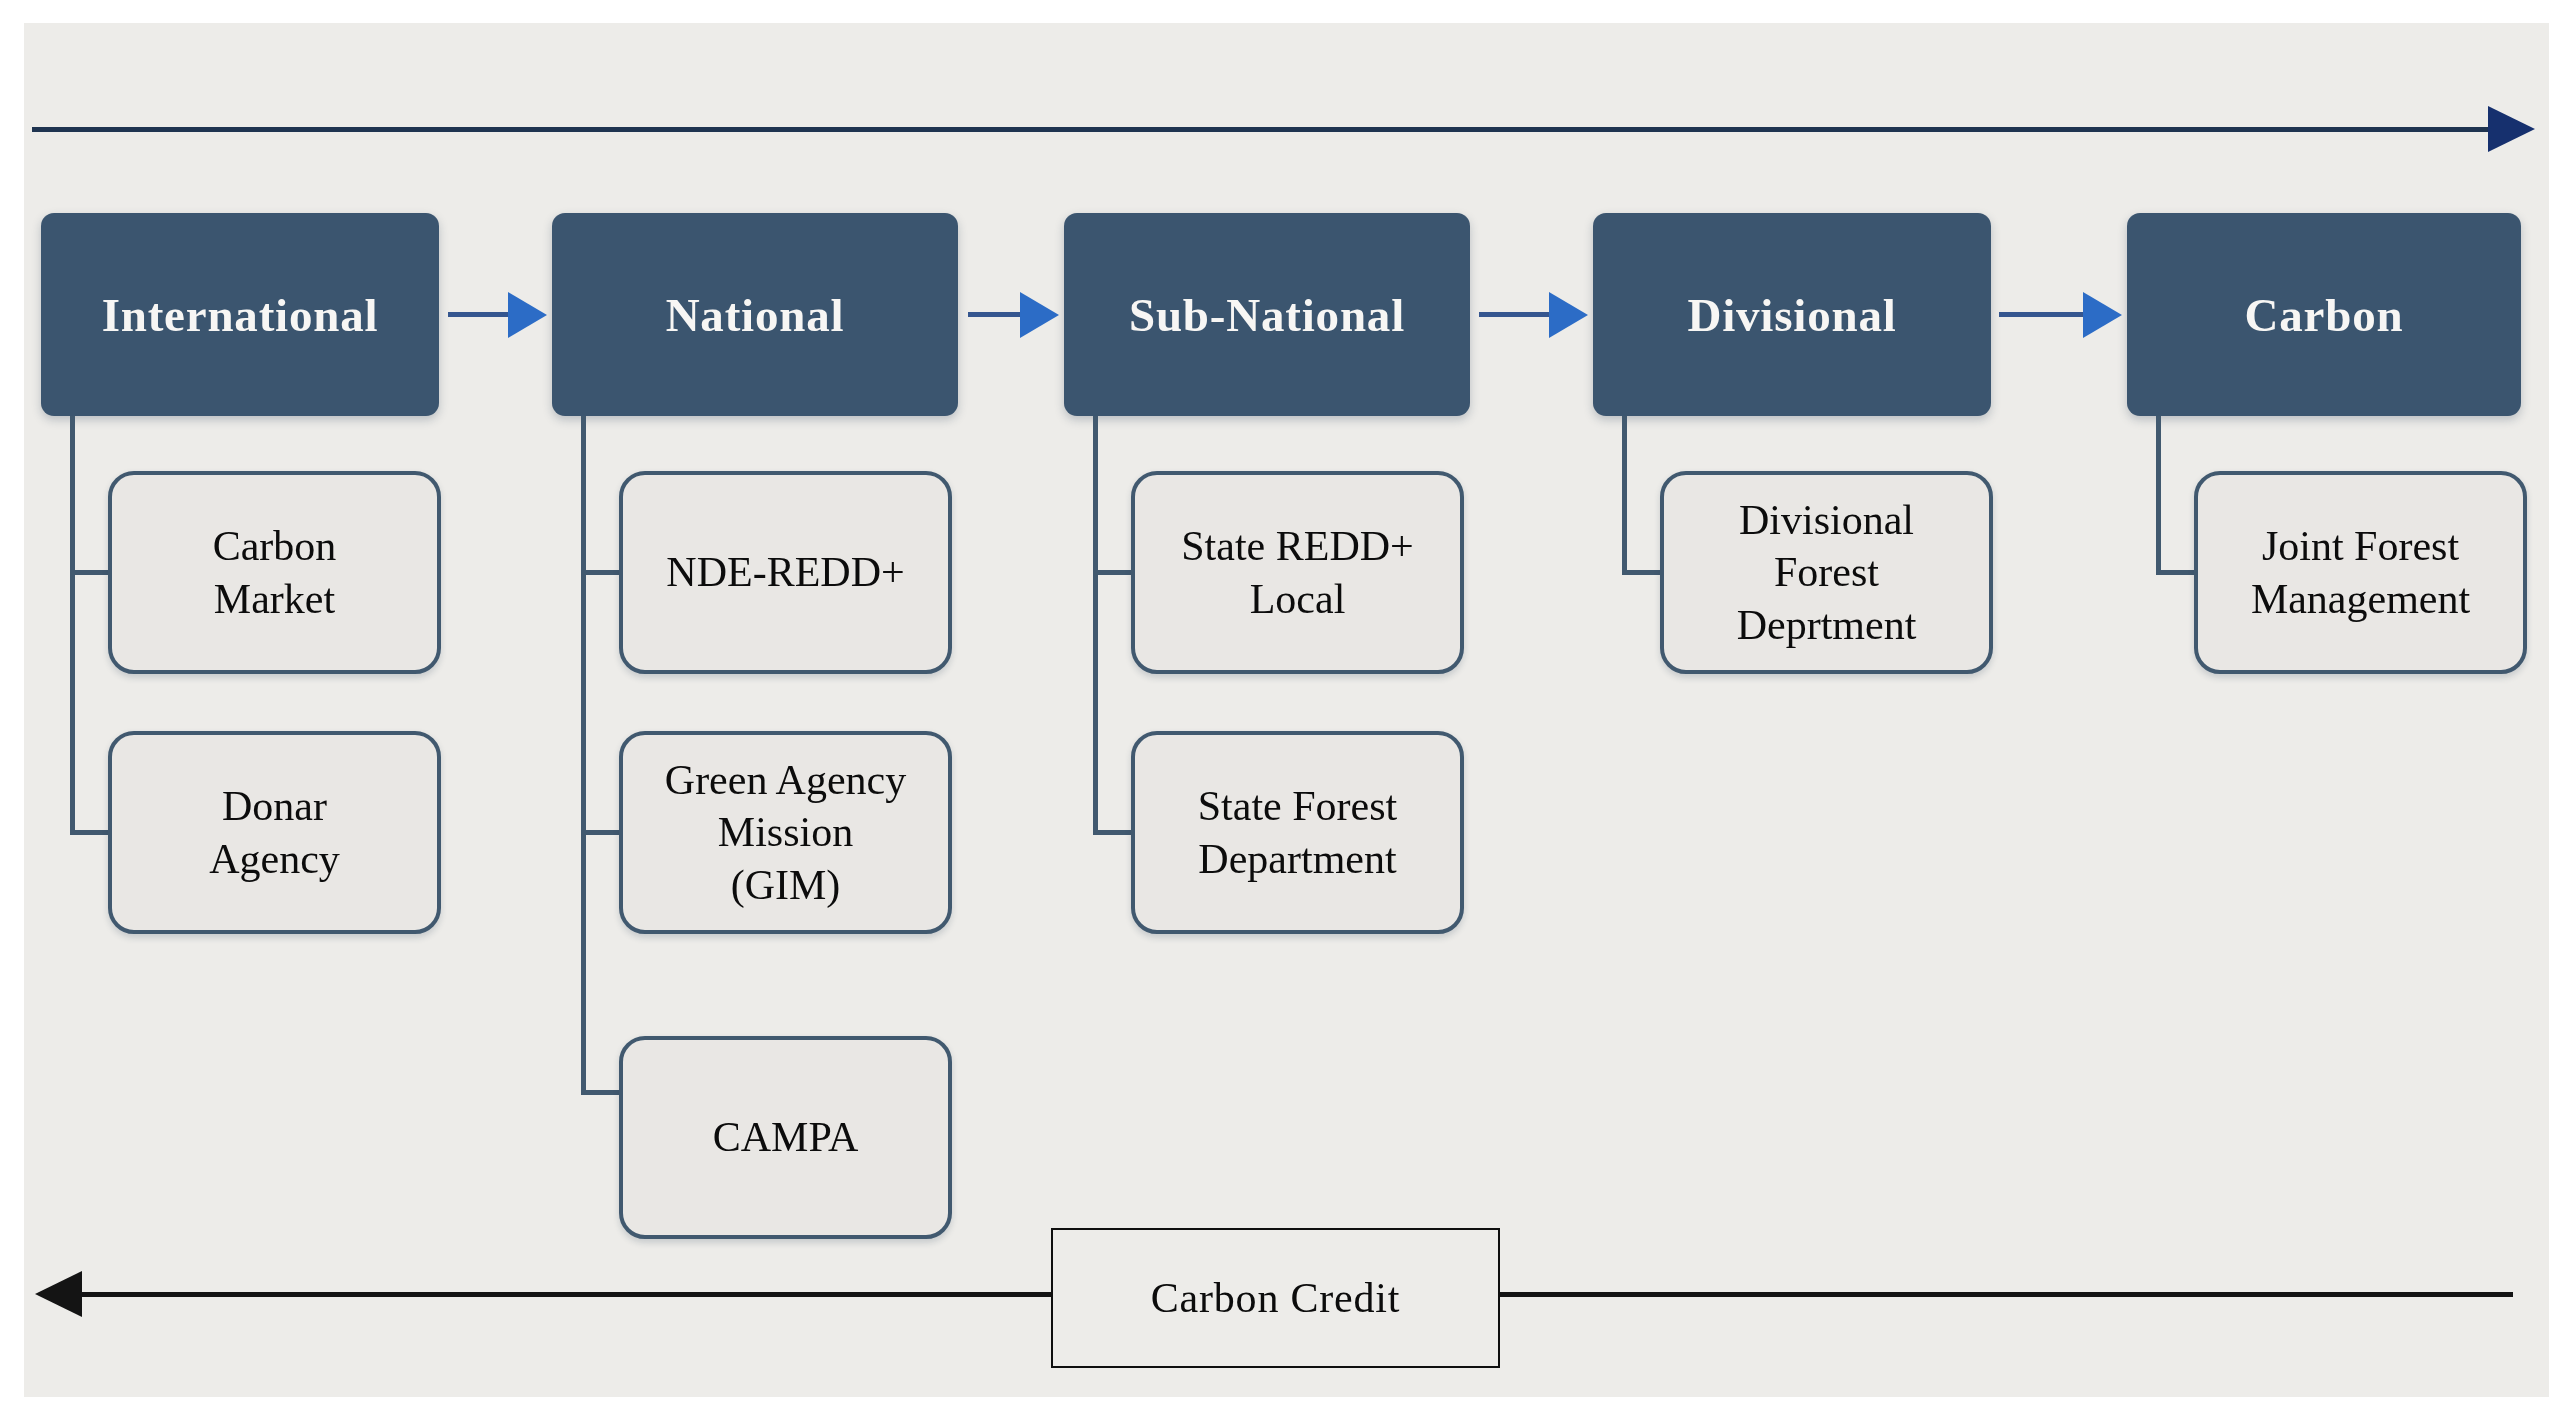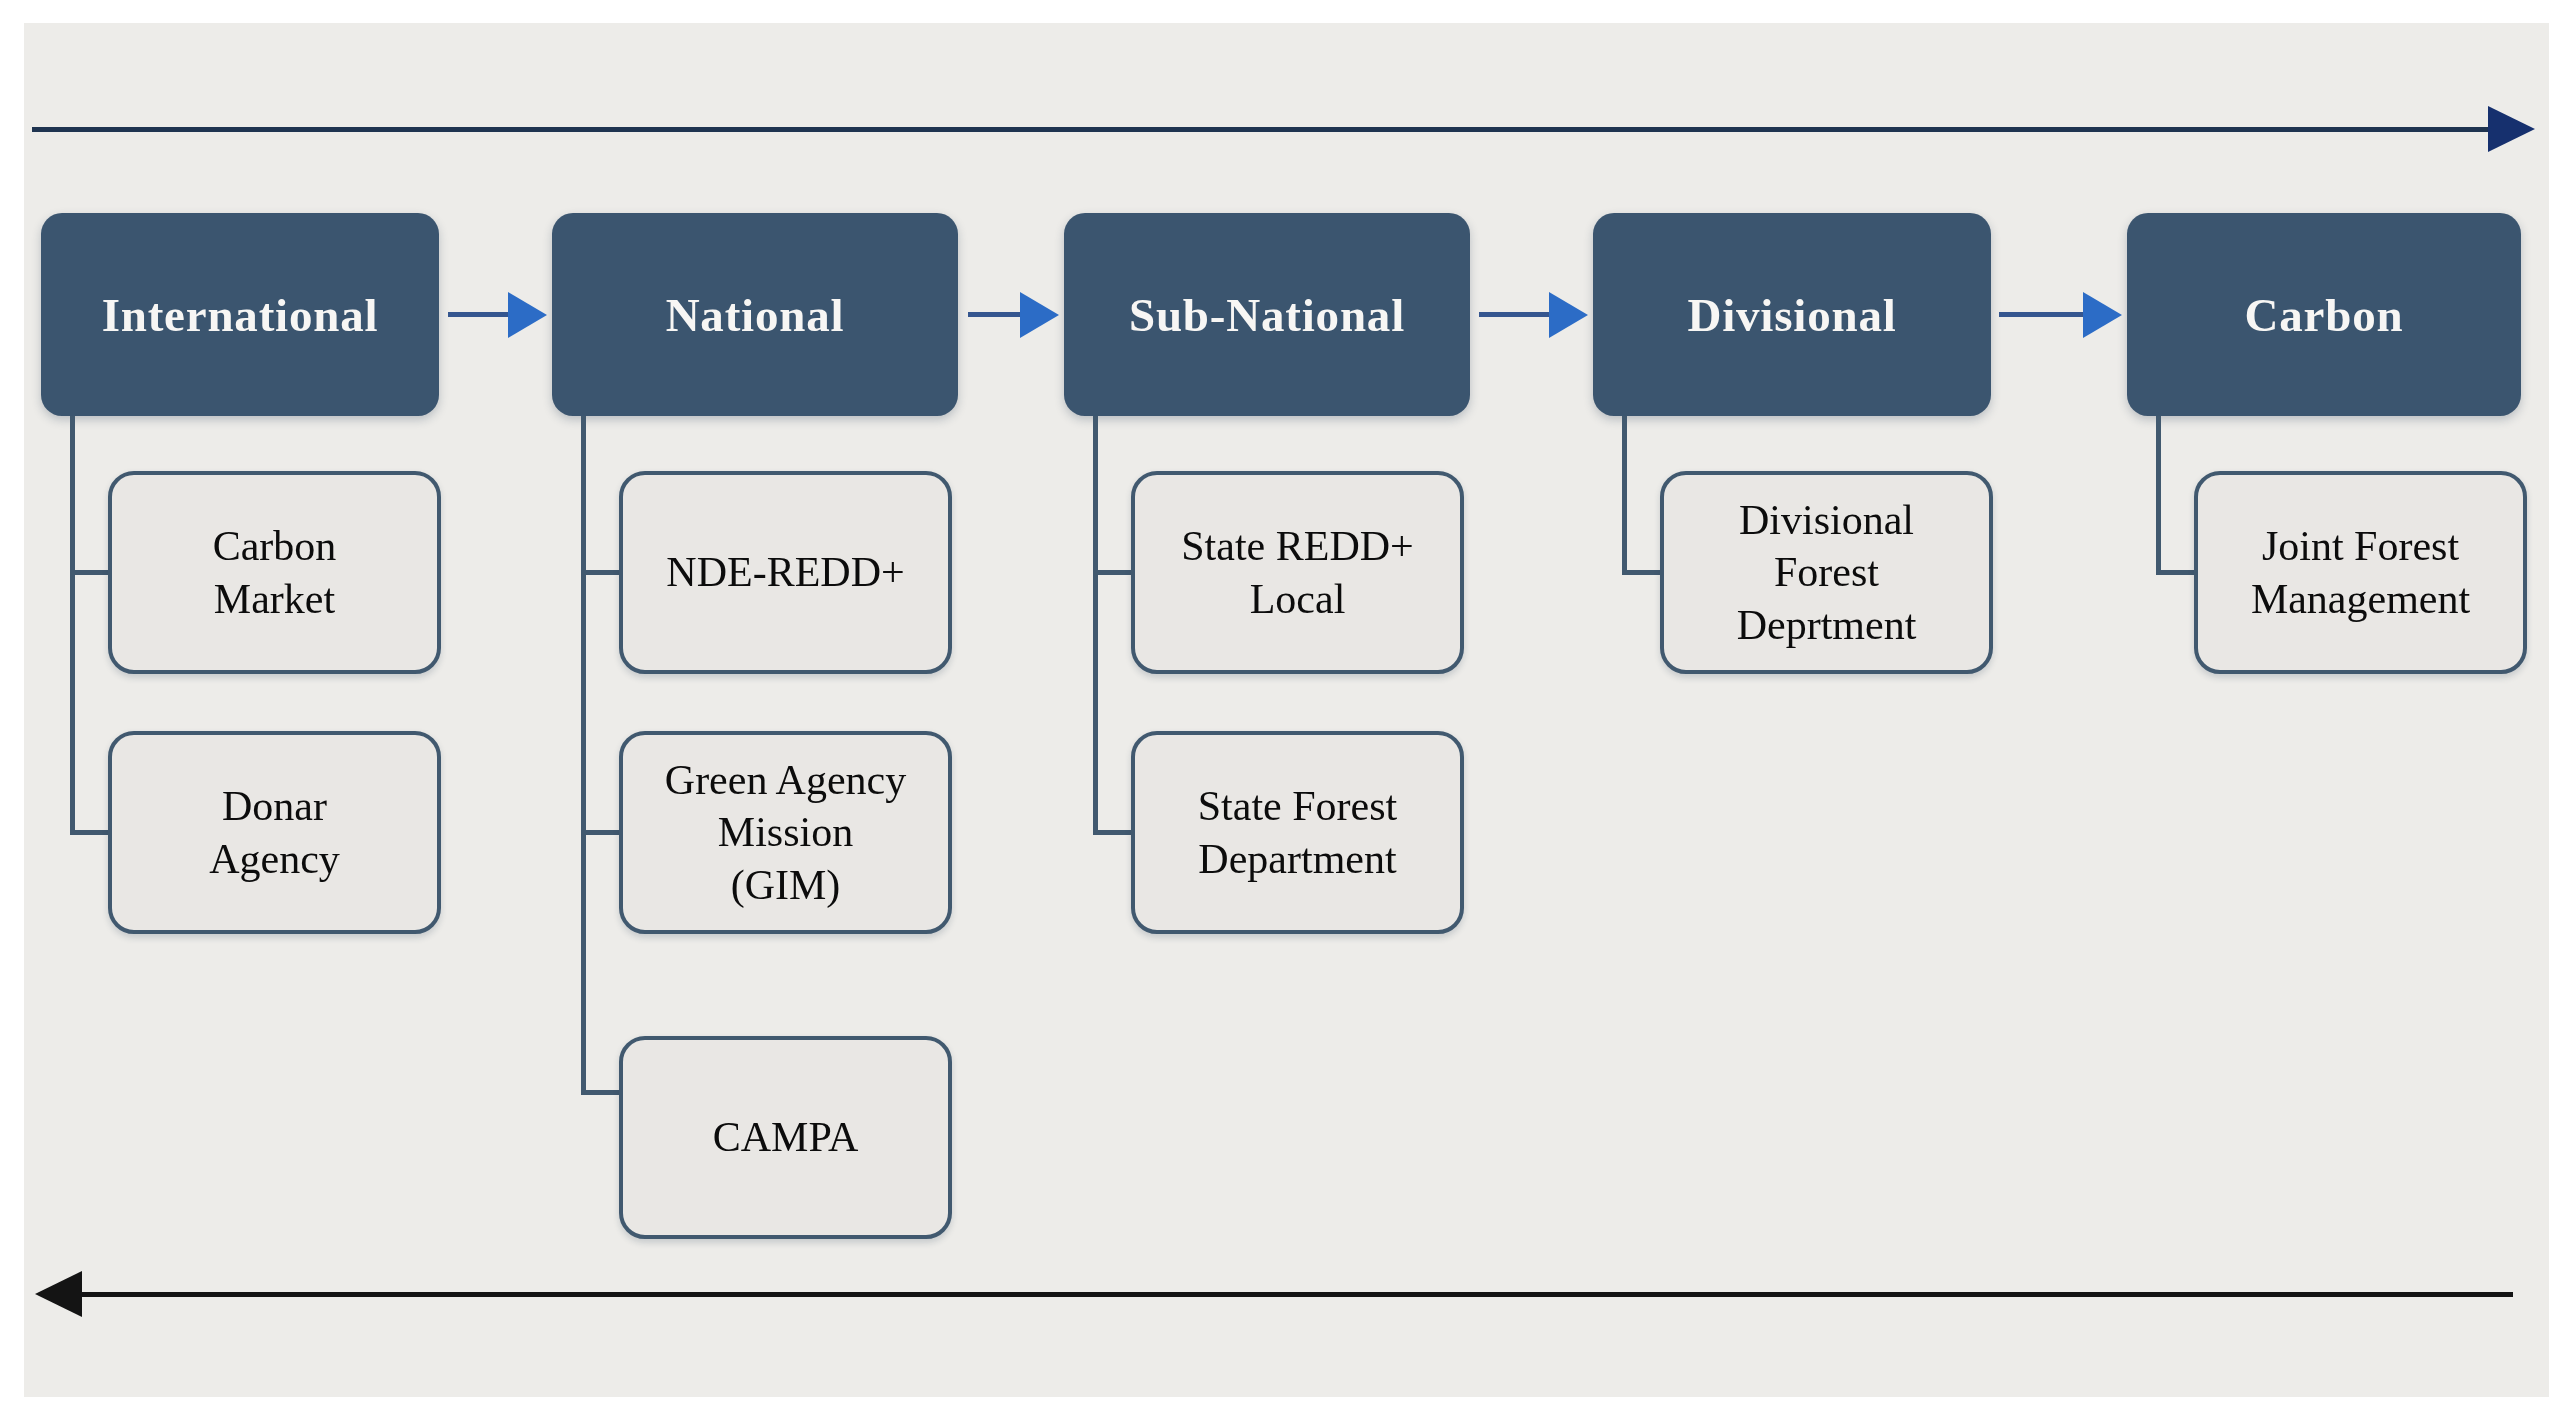--- a/index.html
+++ b/index.html
@@ -43,21 +43,21 @@
 
   
   .col{position:absolute;top:213px;z-index:3;}
   .col-1{left:41px;width:398px;}
   .col-2{left:552px;width:406px;}
   .col-3{left:1064px;width:406px;}
   .col-4{left:1593px;width:398px;}
   .col-5{left:2127px;width:394px;}
 
   .hdr{
-    position:absolute;left:0;top:0;width:100%;height:203px;border-radius:21px;
+    position:absolute;left:0;top:0;width:100%;height:203px;border-radius:13px;
     background:var(--header_fill);color:var(--header_text);
     display:flex;align-items:center;justify-content:center;
     font-size:47px;font-weight:bold;letter-spacing:0.8px;
     box-shadow:0 4px 9.7px rgba(40,60,85,.25);
   }
   .vline{position:absolute;left:29px;top:203px;width:4.9px;background:var(--box_border);}
   .v-tall{height:679px;}
   .v-mid{height:419px;}
   .v-short{height:159px;}
   .stub{position:absolute;left:29px;width:42px;height:4.9px;background:var(--box_border);}
@@ -91,20 +91,23 @@
 <body>
 
 <div class="canvas">
   <div class="panel"></div>
 
   <div class="flow-top-line"></div>
   <div class="flow-top-head"></div>
 
   <div class="flow-bottom-line"></div>
   <div class="flow-bottom-head"></div>
+  <div class="label-box label-cc">
+    <span>Carbon Credit</span>
+  </div>
 
   <div class="link l1">
     <div class="link-line"></div>
     <div class="link-head"></div>
   </div>
   <div class="link l2">
     <div class="link-line"></div>
     <div class="link-head"></div>
   </div>
   <div class="link l3">

